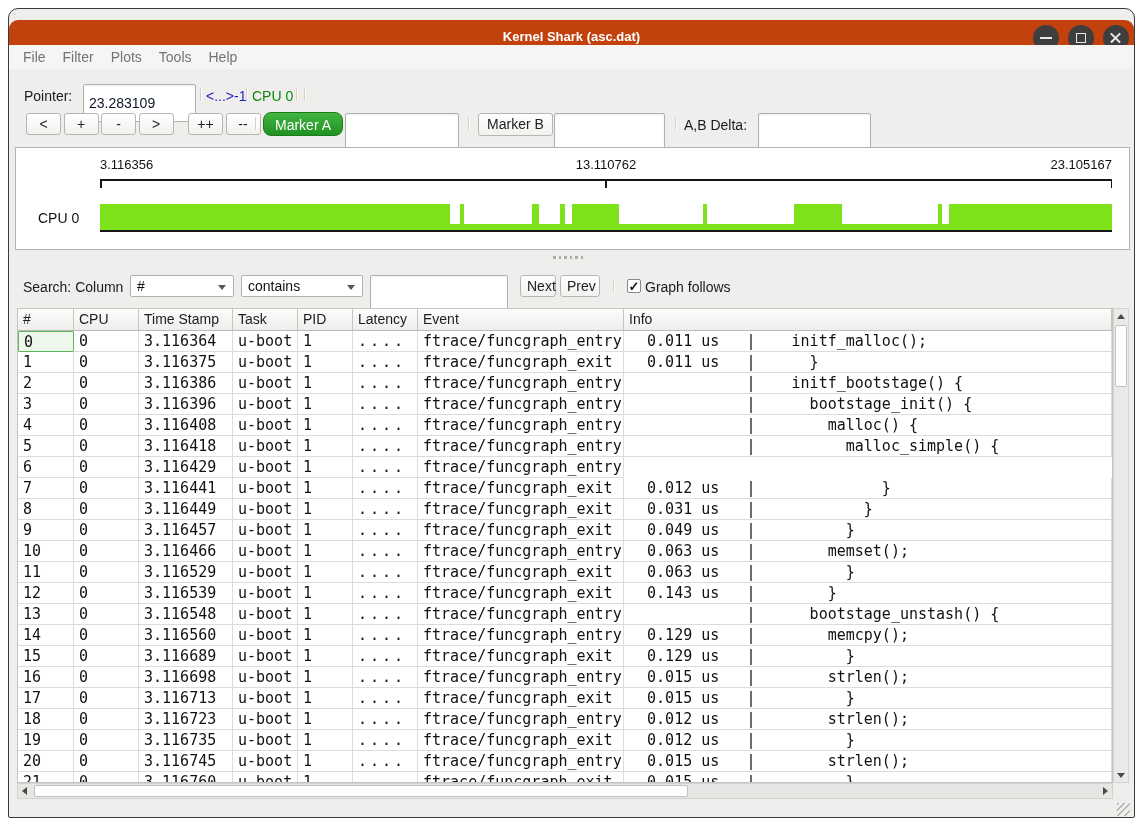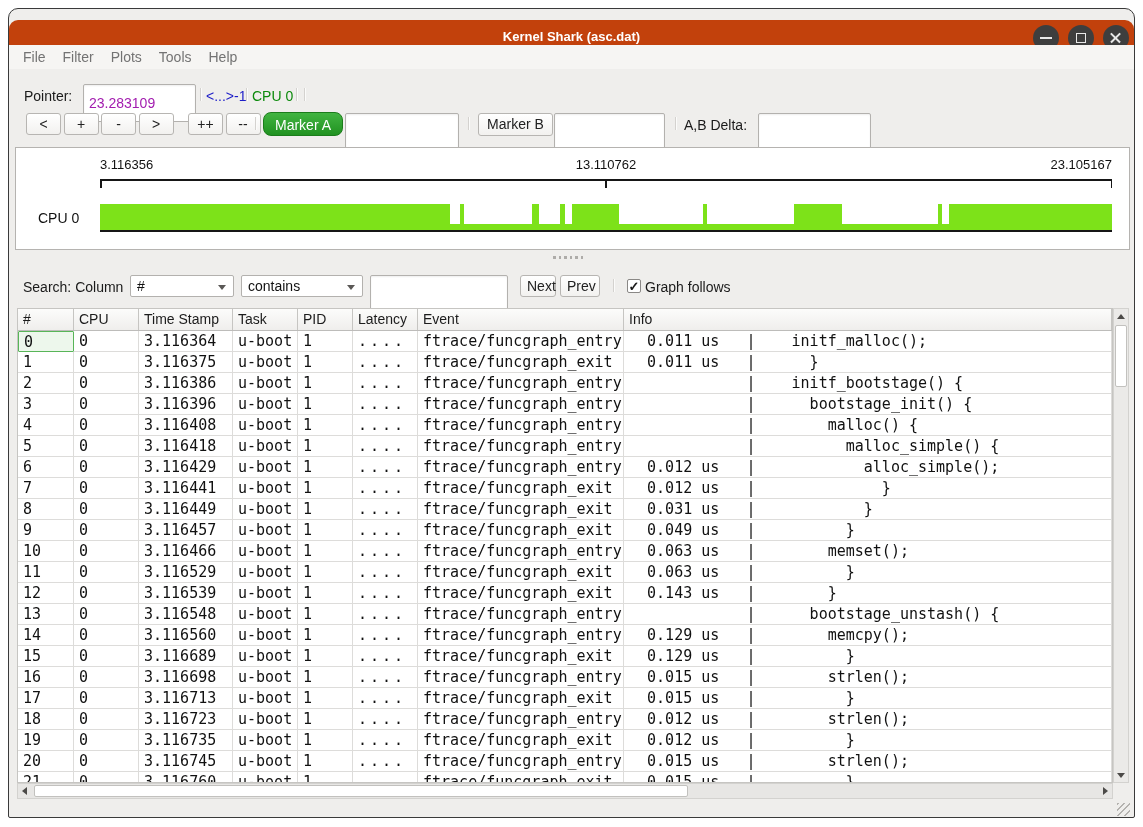--- a/index.html
+++ b/index.html
@@ -14,21 +14,21 @@
   .glyph-min{position:absolute;left:7px;top:12px;width:12px;height:2px;background:#e9e9e9;}
   .glyph-max{position:absolute;left:8px;top:8px;width:8px;height:8px;border:1.5px solid #e9e9e9;}
   .glyph-x1,.glyph-x2{position:absolute;left:6px;top:12px;width:13px;height:1.8px;background:#e9e9e9;}
   .glyph-x1{transform:rotate(45deg)}.glyph-x2{transform:rotate(-45deg)}
   
   .menubar{position:absolute;left:0;top:36px;width:100%;height:24px;background:#f6f5f3;display:flex;align-items:center;padding-left:14px;box-sizing:border-box;}
   .menu-item{font-size:14px;color:#737373;margin-right:17px;}
   
   .lbl{position:absolute;font-size:14px;color:#1a1a1a;}
   input.entry{position:absolute;height:38px;border:1px solid #b3b1ae;border-radius:2px;background:#ffffff;
-    font-family:"Liberation Sans",sans-serif;font-size:14px;padding:0 5px;box-sizing:border-box;color:#a21caf;
+    font-family:"Liberation Sans",sans-serif;font-size:14px;padding:0 5px;box-sizing:border-box;color:#0f172a;
     box-shadow:inset 0 1px 2px rgba(0,0,0,0.07);}
   .vsep{position:absolute;width:1px;height:13px;background:#d4d2cf;border-right:1px solid #fbfbfa;}
   .blue-text{color:#1d1dc8;}
   .green-text{color:#0c8a0c;}
   #nav-buttons{position:absolute;left:17px;top:104px;display:flex;gap:2.5px;}
   .navbtn,.uibtn{height:22px;background:linear-gradient(#ffffff,#f2f1ef);border:1px solid #b7b5b2;border-radius:3px;
     font-family:"Liberation Sans",sans-serif;font-size:14px;color:#222;line-height:19px;text-align:center;box-sizing:border-box;}
   .navbtn{width:35px;}
   .marker-a{position:absolute;left:254px;top:103px;width:80px;height:24px;border-radius:8px;
     background:linear-gradient(#41b441,#219221);border:1px solid #1b7c1b;color:#ffffff;font-size:14px;
@@ -261,21 +261,20 @@
           <div class="cell pre">             |          malloc_simple() {</div>
         </div>
         <div class="trow">
           <div class="cell">6</div>
           <div class="cell">0</div>
           <div class="cell">3.116429</div>
           <div class="cell">u-boot</div>
           <div class="cell">1</div>
           <div class="cell lat">....</div>
           <div class="cell">ftrace/funcgraph_entry</div>
-          <div class="cell pre">  0.012 us   |            alloc_simple();</div>
         </div>
         <div class="trow">
           <div class="cell">7</div>
           <div class="cell">0</div>
           <div class="cell">3.116441</div>
           <div class="cell">u-boot</div>
           <div class="cell">1</div>
           <div class="cell lat">....</div>
           <div class="cell">ftrace/funcgraph_exit</div>
           <div class="cell pre">  0.012 us   |              }</div>

